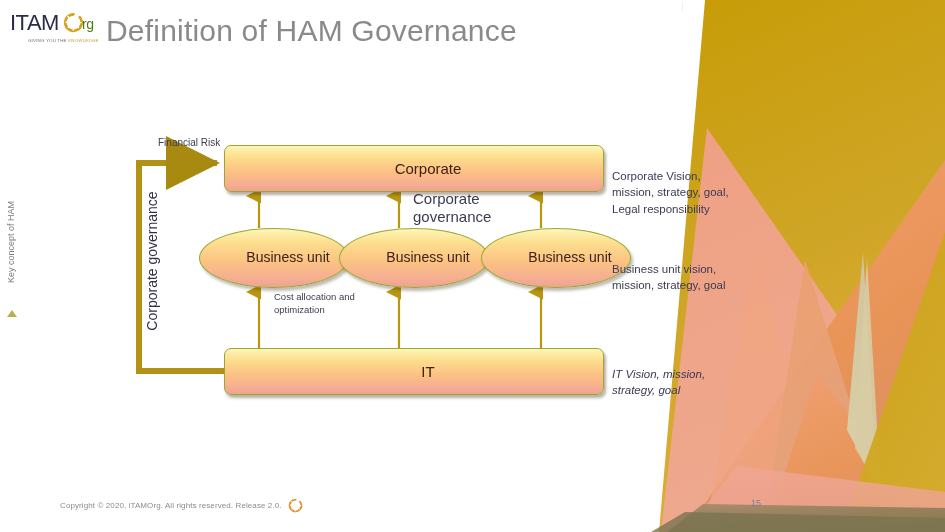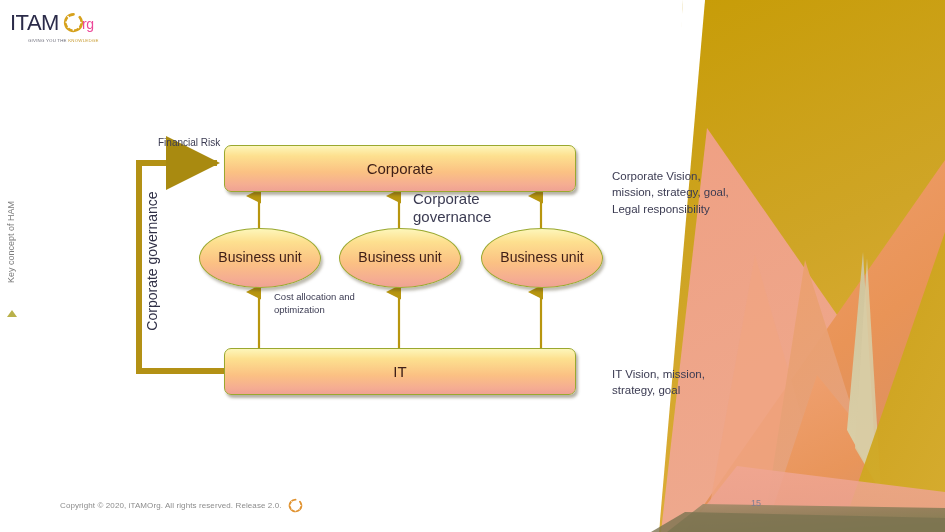--- a/index.html
+++ b/index.html
@@ -17,21 +17,21 @@
   .deco svg{display:block;width:300px;height:532px;}
 
   
   .logo{position:absolute;left:10px;top:10px;width:92px;height:46px;}
   .logo-word{
     font-family:"Liberation Sans", sans-serif;
     font-size:22px;letter-spacing:-0.5px;font-weight:400;color:#2b2b49;
     position:absolute;left:0;top:2px;line-height:1;
   }
   .logo-gear{position:absolute;left:53px;top:2px;width:21px;height:21px;}
-  .logo-rg{position:absolute;left:72px;top:6px;font-size:14px;color:#ec4899;letter-spacing:-0.3px;}
+  .logo-rg{position:absolute;left:72px;top:6px;font-size:14px;color:#4d7c0f;letter-spacing:-0.3px;}
   .logo-tag{
     position:absolute;left:18px;top:28px;font-size:4.4px;letter-spacing:0.2px;
     color:#6b6b78;white-space:nowrap;
   }
   .logo-tag .hl{color:#c79a2e;}
 
   
   .title{
     position:absolute;left:106px;top:14px;
     font-size:30px;color:#8a8a8a;font-weight:400;letter-spacing:0.2px;
@@ -56,20 +56,21 @@
   
   .diagram{position:absolute;left:0;top:0;width:760px;height:470px;}
   .diagram svg{position:absolute;left:0;top:0;}
 
   .node{
     position:absolute;
     display:flex;align-items:center;justify-content:center;
     text-align:left;color:#402018;
     background:linear-gradient(180deg,#fdf6ba 0%,#fde08f 22%,#fbc183 58%,#f5ad92 86%,#efa293 100%);
     border:1px solid #9aa82f;
+    padding-left:28px;
   }
   .node.box{
     border-radius:7px;
     box-shadow:2px 3px 3px rgba(70,60,30,.40);
     font-size:15px;
   }
   .node.ellipse{
     border-radius:50%;
     box-shadow:2px 3px 3px rgba(70,60,30,.35);
     font-size:14px;line-height:1.12;
@@ -95,21 +96,21 @@
   .vgov span{
     position:absolute;left:-61px;top:66px;width:140px;
     transform:rotate(-90deg);
     font-size:14px;color:#2f2f45;white-space:nowrap;text-align:center;
   }
 
   
   .note{position:absolute;font-size:11.5px;line-height:1.42;color:#3b3b52;width:120px;margin-top:21px;}
   #note-corporate{left:612px;top:147px;}
   #note-bu{left:612px;top:240px;}
-  #note-it{left:612px;top:345px;}
+  #note-it{left:612px;top:345px;font-style:italic;}
 
   
   .footer{
     position:absolute;left:60px;top:498px;
     font-size:8px;color:#8c8c8c;letter-spacing:0.1px;white-space:nowrap;
     display:flex;align-items:center;gap:6px;
   }
   .footer-gear{width:15px;height:15px;}
   .page-no{
     position:absolute;left:703px;top:498px;font-size:9px;color:#7e7e90;margin-left:48px;
@@ -201,20 +202,21 @@
       <path d="M18.2 18.4 L16.1 16.2" stroke="#ffffff" stroke-width="1.6"></path>
       <path d="M21.2 12.1 L18.1 12.1" stroke="#ffffff" stroke-width="1.6"></path>
     </svg>
     <div class="logo-rg">rg</div>
     <div class="logo-tag">
       <span>GIVING YOU THE</span>
       <span class="hl">KNOWLEDGE</span>
     </div>
   </div>
 
+  <div class="title">Definition of HAM Governance</div>
 
   <div class="rail">
     <div class="rail-text">Key concept of HAM</div>
     <div class="rail-tri"></div>
   </div>
 
   <div class="diagram">
 
     <svg width="760" height="470" xmlns="http://www.w3.org/2000/svg">
       <defs>
@@ -257,20 +259,21 @@
 
 
     <div class="lbl" id="lbl-cost-alloc">Cost allocation and optimization</div>
 
     <div class="vgov">
       <span>Corporate governance</span>
     </div>
   </div>
 
   <div class="note" id="note-corporate">Corporate Vision, mission, strategy, goal, Legal responsibility</div>
+  <div class="note" id="note-bu">Business unit vision, mission, strategy, goal</div>
   <div class="note" id="note-it">IT Vision, mission, strategy, goal</div>
 
   <div class="footer">
     <span>Copyright © 2020, iTAMOrg. All rights reserved. Release 2.0.</span>
     <svg class="footer-gear" viewBox="0 0 24 24" xmlns="http://www.w3.org/2000/svg">
       <path d="M12 2.6 a9.4 9.4 0 1 0 7.2 3.4" fill="none" stroke="#e0922f" stroke-width="3" stroke-linecap="round"></path>
       <path d="M5.1 4.6 L7.4 7.0" stroke="#ffffff" stroke-width="1.5"></path>
       <path d="M2.9 11.6 L6.1 11.6" stroke="#ffffff" stroke-width="1.5"></path>
       <path d="M5.4 18.0 L7.8 15.9" stroke="#ffffff" stroke-width="1.5"></path>
       <path d="M11.8 21.3 L11.8 18.2" stroke="#ffffff" stroke-width="1.5"></path>

